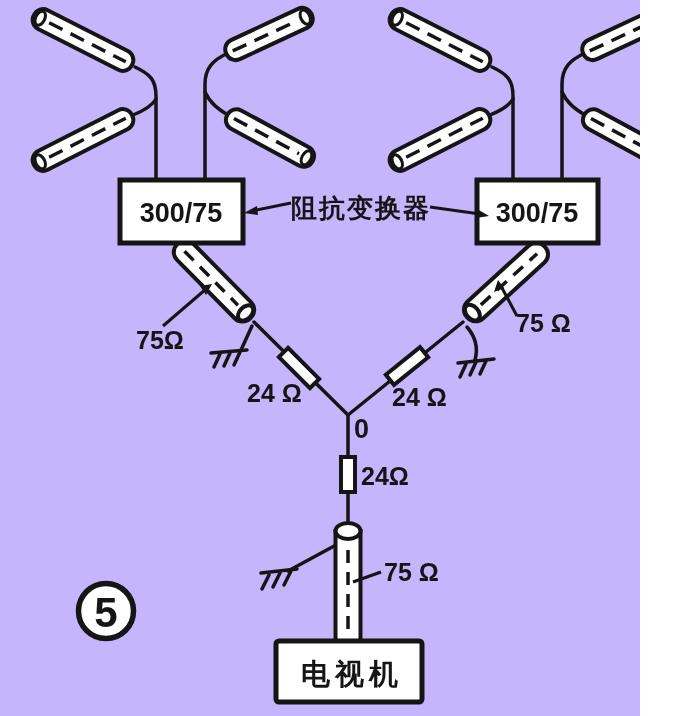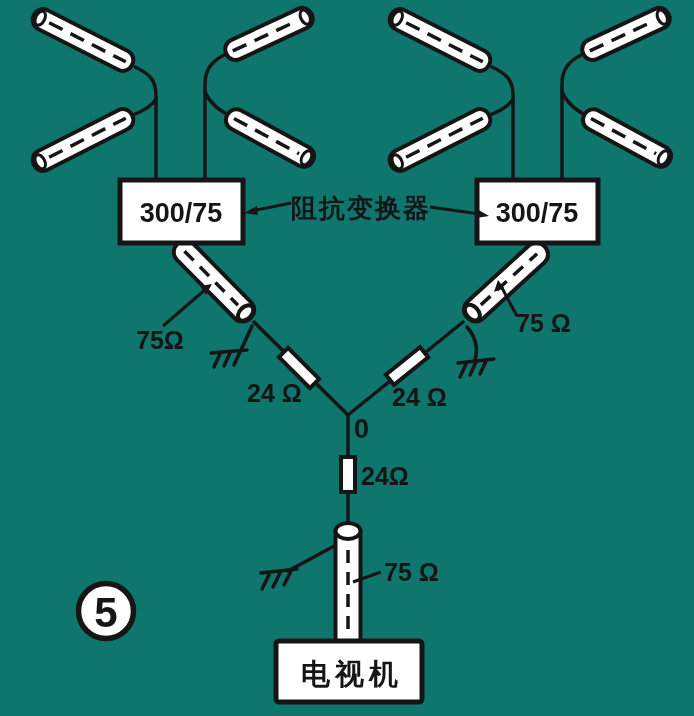--- a/index.html
+++ b/index.html
@@ -1,16 +1,16 @@
 <!DOCTYPE html>
 <html><head>
 <meta charset="utf-8">
 <style>
   html,body{margin:0;padding:0;background:#ffffff;}
-  .stage{position:relative;width:694px;height:716px;background:#0f766e;overflow:hidden;
+  .stage{position:relative;width:640px;height:716px;background:#c4b5fd;overflow:hidden;
          font-family:"Liberation Sans", sans-serif;}
   svg{position:absolute;left:0;top:0;}
   text{fill:#151515;font-family:"Liberation Sans","DejaVu Sans",sans-serif;font-weight:700;}
   .t27{font-size:27px;}
   .t26{font-size:26px;letter-spacing:2px;}
   .t25{font-size:25px;}
   .t29{font-size:29px;letter-spacing:5px;}
   .t42{font-size:42px;}
 </style>
 </head>

